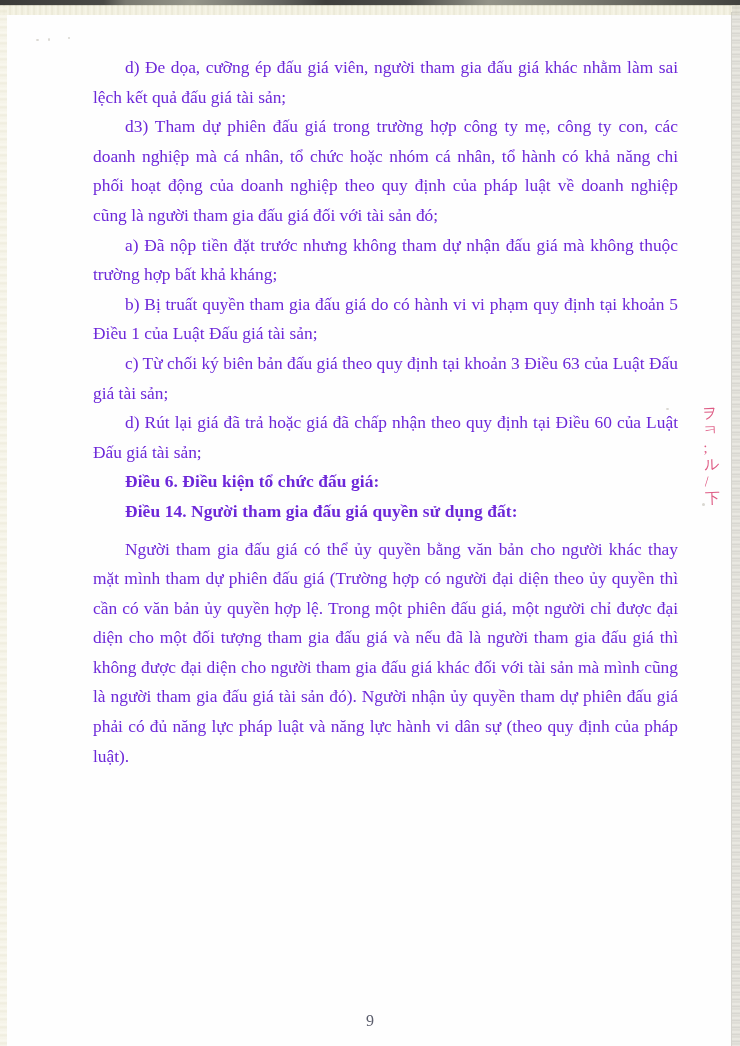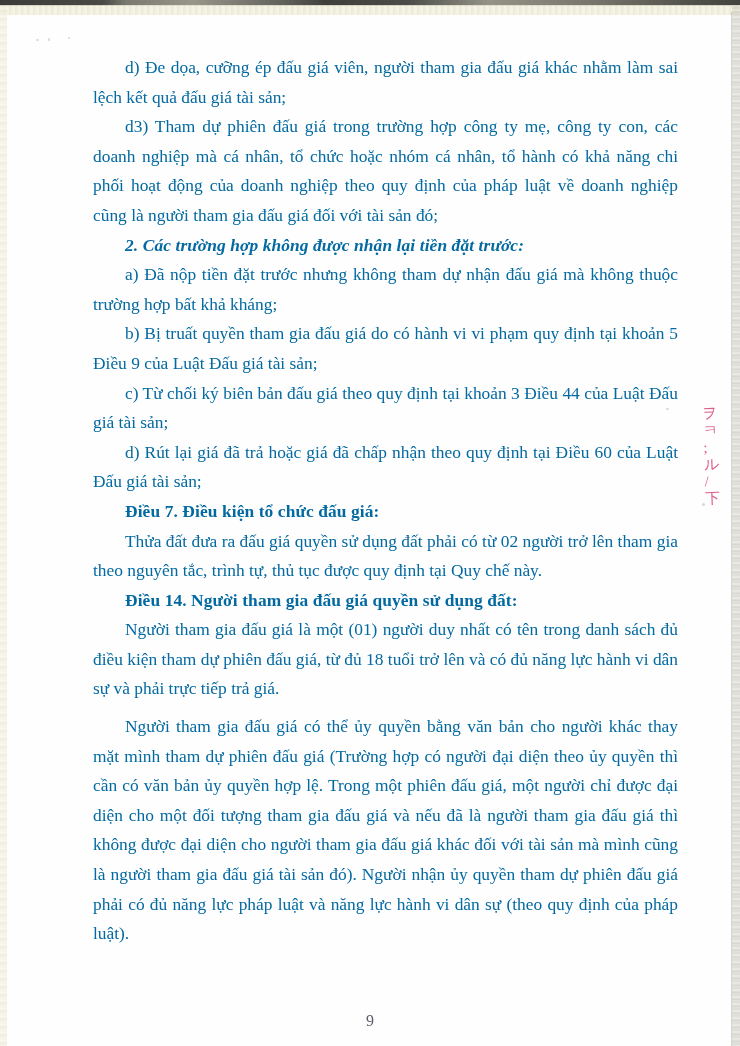--- a/index.html
+++ b/index.html
@@ -96,21 +96,21 @@
     position: absolute;
     left: 93px;
     top: 53px;
     width: 585px;
   }
   p.para {
     margin: 0;
     padding: 0;
     font-size: 17.4px;
     line-height: 29.6px;
-    color: #0369a1;
+    color: #6d28d9;
     text-align: justify;
     text-indent: 32px;
     font-family: "Liberation Serif", "DejaVu Serif", serif;
     -webkit-font-smoothing: antialiased;
   }
   p.heading-bold {
     font-weight: bold;
     text-align: left;
     letter-spacing: .1px;
   }
@@ -161,38 +161,35 @@
 
   <div id="doc-body">
 
     <p class="para">d) Đe dọa, cưỡng ép đấu giá viên, người tham gia đấu giá khác nhằm làm sai lệch kết quả đấu giá tài sản;</p>
 
 
 
     <p class="para">d3) Tham dự phiên đấu giá trong trường hợp công ty mẹ, công ty con, các doanh nghiệp mà cá nhân, tổ chức hoặc nhóm cá nhân, tổ hành có khả năng chi phối hoạt động của doanh nghiệp theo quy định của pháp luật về doanh nghiệp cũng là người tham gia đấu giá đối với tài sản đó;</p>
 
 
-    <p class="para heading-bolditalic">2. Các trường hợp không được nhận lại tiền đặt trước:</p>
 
     <p class="para">a) Đã nộp tiền đặt trước nhưng không tham dự nhận đấu giá mà không thuộc trường hợp bất khả kháng;</p>
 
-    <p class="para">b) Bị truất quyền tham gia đấu giá do có hành vi vi phạm quy định tại khoản 5 Điều 9 của Luật Đấu giá tài sản;</p>
+    <p class="para">b) Bị truất quyền tham gia đấu giá do có hành vi vi phạm quy định tại khoản 5 Điều 1 của Luật Đấu giá tài sản;</p>
 
-    <p class="para">c) Từ chối ký biên bản đấu giá theo quy định tại khoản 3 Điều 44 của Luật Đấu giá tài sản;</p>
+    <p class="para">c) Từ chối ký biên bản đấu giá theo quy định tại khoản 3 Điều 63 của Luật Đấu giá tài sản;</p>
 
     <p class="para">d) Rút lại giá đã trả hoặc giá đã chấp nhận theo quy định tại Điều 60 của Luật Đấu giá tài sản;</p>
 
 
-    <p class="para heading-bold">Điều 7. Điều kiện tổ chức đấu giá:</p>
+    <p class="para heading-bold">Điều 6. Điều kiện tổ chức đấu giá:</p>
 
-    <p class="para">Thửa đất đưa ra đấu giá quyền sử dụng đất phải có từ 02 người trở lên tham gia theo nguyên tắc, trình tự, thủ tục được quy định tại Quy chế này.</p>
 
     <p class="para heading-bold">Điều 14. Người tham gia đấu giá quyền sử dụng đất:</p>
 
-    <p class="para">Người tham gia đấu giá là một (01) người duy nhất có tên trong danh sách đủ điều kiện tham dự phiên đấu giá, từ đủ 18 tuổi trở lên và có đủ năng lực hành vi dân sự và phải trực tiếp trả giá.</p>
 
     <p class="para spaced-before">Người tham gia đấu giá có thể ủy quyền bằng văn bản cho người khác thay mặt mình tham dự phiên đấu giá (Trường hợp có người đại diện theo ủy quyền thì cần có văn bản ủy quyền hợp lệ. Trong một phiên đấu giá, một người chỉ được đại diện cho một đối tượng tham gia đấu giá và nếu đã là người tham gia đấu giá thì không được đại diện cho người tham gia đấu giá khác đối với tài sản mà mình cũng là người tham gia đấu giá tài sản đó). Người nhận ủy quyền tham dự phiên đấu giá phải có đủ năng lực pháp luật và năng lực hành vi dân sự (theo quy định của pháp luật).</p>
 
   </div>
 
   <div id="page-number">9</div>
 
 </div>
 
 </body></html>

